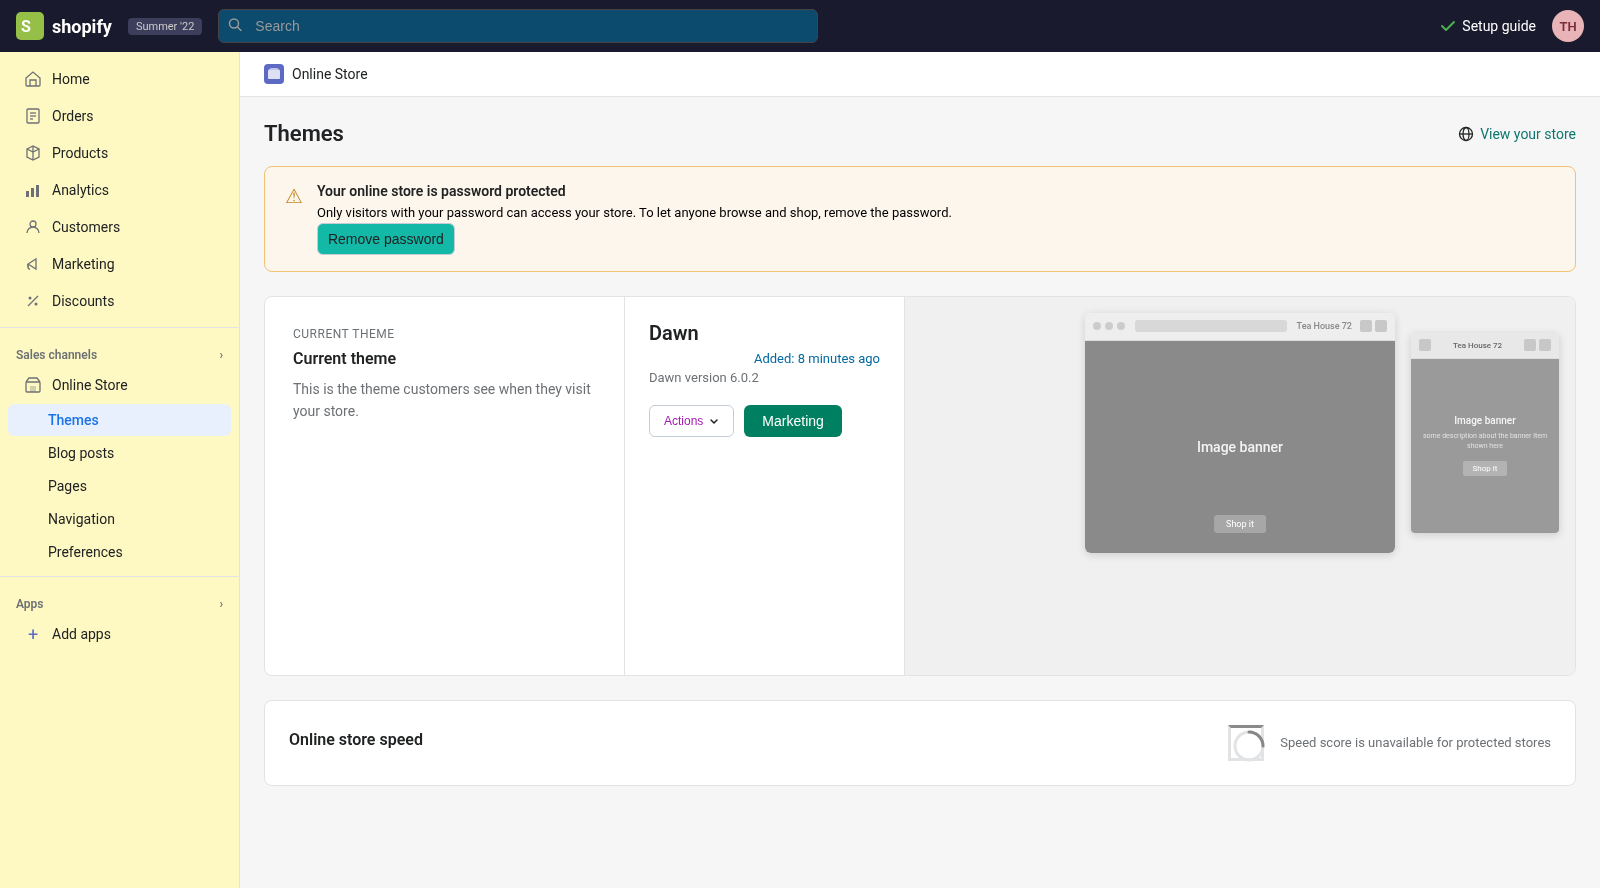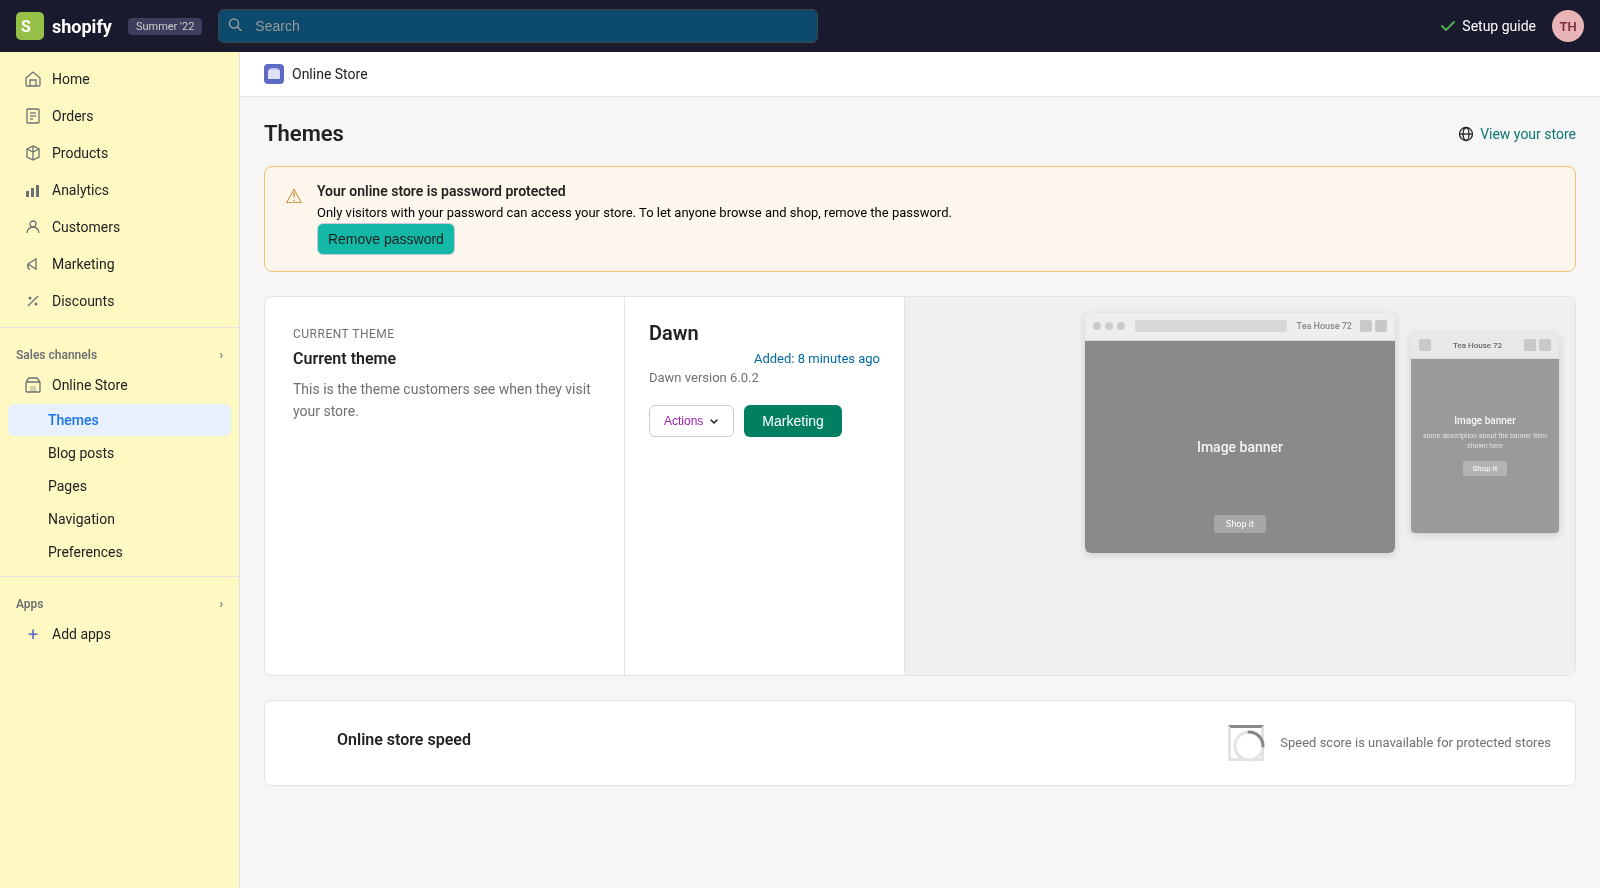--- a/index.html
+++ b/index.html
@@ -321,21 +321,21 @@
                   <div style="background:rgba(255,255,255,0.25);padding:3px 10px;border-radius:2px;font-size:8px;color:white;margin-top:4px;">Shop it</div>
                 </div>
               </div>
             </div>
           </div>
         </div>
       </div>
 
       <div style="background:#fff; border:1px solid #e1e3e5; border-radius:8px; padding:24px; display:flex; align-items:center; gap:20px;">
         <div style="flex:1;">
-          <div style="font-size:16px; font-weight:600; margin-bottom:6px;margin-left:48px;">Online store speed</div>
+          <div style="font-size:16px; font-weight:600; margin-bottom:6px;">Online store speed</div>
         </div>
         <div style="display:flex; align-items:center; gap:16px;">
           <div style="width:36px; height:36px; border:3px solid #e1e3e5; border-top-color:#8a8a8a; border-radius:50; animation:spin 1s linear infinite;">
             <svg viewBox="0 0 36 36" width="36" height="36">
               <circle cx="18" cy="18" r="14" fill="none" stroke="#e1e3e5" stroke-width="3"></circle>
               <path d="M18 4 A14 14 0 0 1 32 18" fill="none" stroke="#888" stroke-width="3" stroke-linecap="round"></path>
             </svg>
           </div>
           <span style="font-size:13px; color:#6d7175;">Speed score is unavailable for protected stores</span>
         </div>

